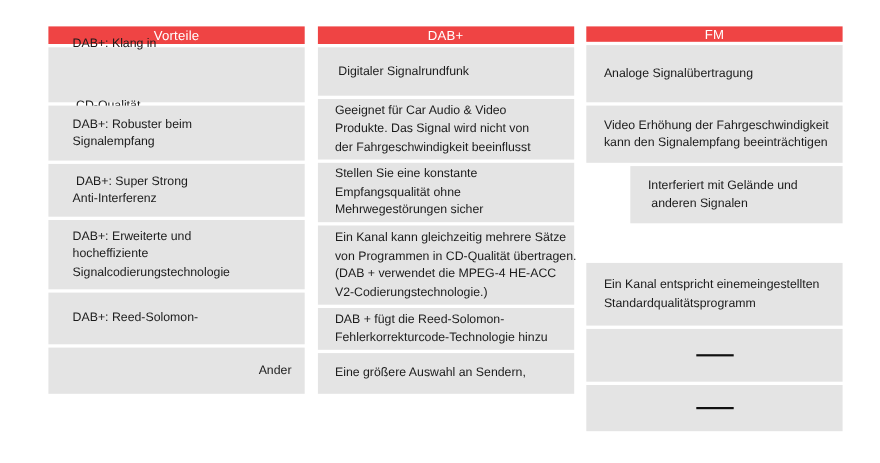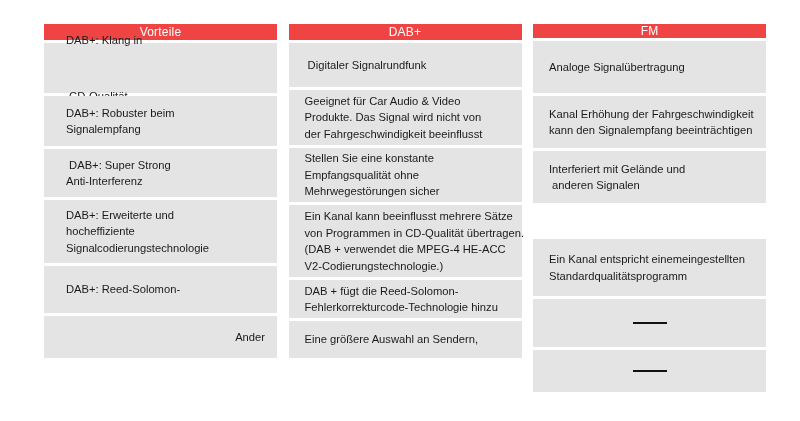--- a/index.html
+++ b/index.html
@@ -95,21 +95,21 @@
 
   .col-dab .cell-0 { height: 44px; }
   .col-dab .cell-1 { height: 55px; }
   .col-dab .cell-2 { height: 54px; }
   .col-dab .cell-3 { height: 72px; }
   .col-dab .cell-4 { height: 38px; }
   .col-dab .cell-5 { height: 37px; }
 
   .col-fm .cell-0 { height: 52px; }
   .col-fm .cell-1 { height: 52px; }
-  .col-fm .cell-2 { height: 52px; }
+  .col-fm .cell-2 { height: 52px; margin-left: 40px; }
   .col-fm .cell-3 { height: 57px; margin-top: 36px; }
   .col-fm .cell-4 { height: 48px; }
   .col-fm .cell-5 { height: 42px; }
 </style>
 </head>
 <body>
 
 <div class="comparison-board">
 
   <div class="column col-vorteile">
@@ -151,21 +151,21 @@
         <span class="line">Geeignet für Car Audio &amp; Video</span>
         <span class="line">Produkte. Das Signal wird nicht von</span>
         <span class="line">der Fahrgeschwindigkeit beeinflusst</span>
       </div>
       <div class="cell cell-2">
         <span class="line">Stellen Sie eine konstante</span>
         <span class="line">Empfangsqualität ohne</span>
         <span class="line">Mehrwegestörungen sicher</span>
       </div>
       <div class="cell cell-3">
-        <span class="line">Ein Kanal kann beeinflusst mehrere Sätze</span>
+        <span class="line">Ein Kanal kann gleichzeitig mehrere Sätze</span>
         <span class="line">von Programmen in CD-Qualität übertragen.</span>
         <span class="line">(DAB + verwendet die MPEG-4 HE-ACC</span>
         <span class="line">V2-Codierungstechnologie.)</span>
       </div>
       <div class="cell cell-4">
         <span class="line">DAB + fügt die Reed-Solomon-</span>
         <span class="line">Fehlerkorrekturcode-Technologie hinzu</span>
       </div>
       <div class="cell cell-5">
         <span class="line">Eine größere Auswahl an Sendern,</span>
@@ -173,21 +173,21 @@
     </div>
   </div>
 
   <div class="column col-fm">
     <div class="col-header">FM</div>
     <div class="col-body">
       <div class="cell cell-0">
         <span class="line">Analoge Signalübertragung</span>
       </div>
       <div class="cell cell-1">
-        <span class="line">Kanal Erhöhung der Fahrgeschwindigkeit</span>
+        <span class="line">Video Erhöhung der Fahrgeschwindigkeit</span>
         <span class="line">kann den Signalempfang beeinträchtigen</span>
       </div>
       <div class="cell cell-2">
         <span class="line">Interferiert mit Gelände und</span>
         <span class="line"> anderen Signalen</span>
       </div>
       <div class="cell cell-3">
         <span class="line">Ein Kanal entspricht einemeingestellten</span>
         <span class="line">Standardqualitätsprogramm</span>
       </div>

